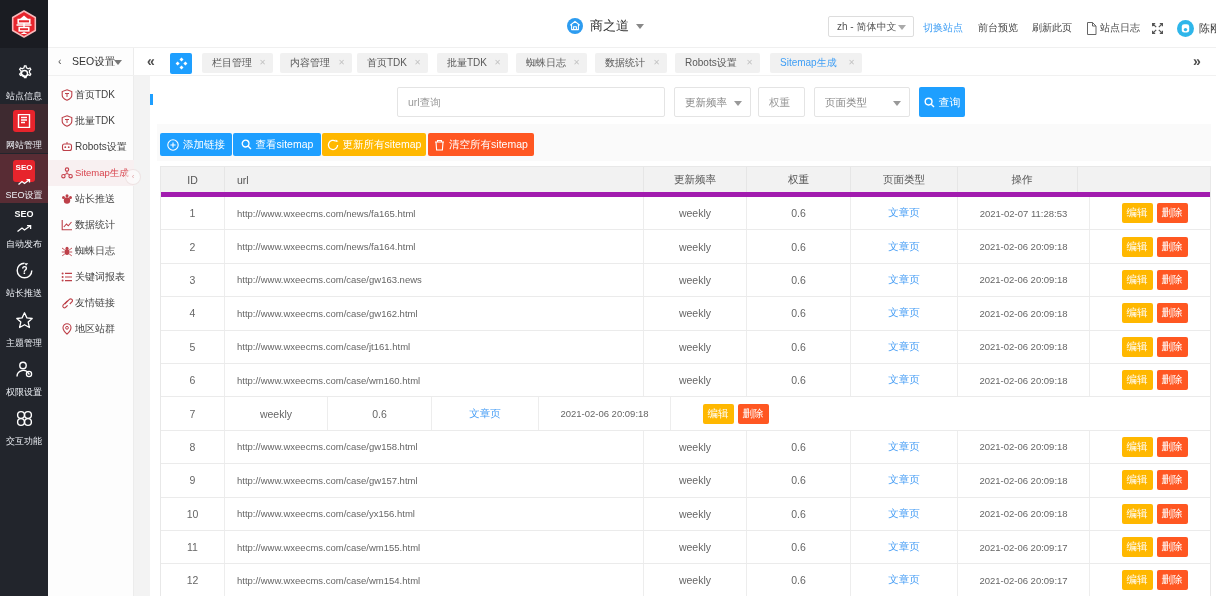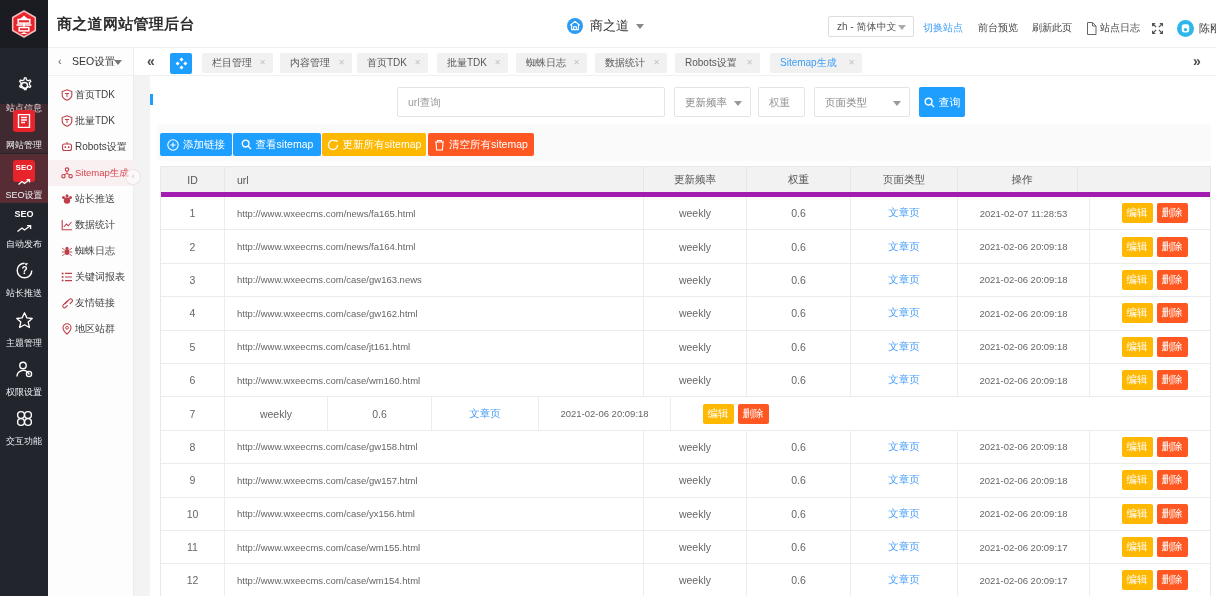--- a/index.html
+++ b/index.html
@@ -65,21 +65,20 @@
 .c4 a { color:#459df5; text-decoration:none; }
 .c5 { font-size:9.5px; }
 .mini { width:31px; height:20px; border-radius:2px; color:#fff; font-size:10.5px; display:inline-flex; align-items:center; justify-content:center; }
 .handle { position:absolute; left:-9px; top:93px; width:16px; height:16px; border-radius:50%; background:rgba(255,255,255,0.55); border:1px solid rgba(215,185,185,0.35); font-size:8px; color:#dfa8a8; text-align:center; line-height:14px; }
 </style>
 </head>
 <body>
 <div id="app">
 
   <div class="topbar">
-    <div class="title">商之道网站管理后台</div>
     <div class="sitegrp">
       <svg width="16" height="16" viewBox="0 0 16 16">
           <circle cx="8" cy="8" r="8" fill="#2d9cf0"></circle>
           <path d="M8 3.4 L12.4 7 L11.4 7 L11.4 11.6 L4.6 11.6 L4.6 7 L3.6 7 Z M6.6 11.6 L6.6 8.8 L9.4 8.8 L9.4 11.6" fill="none" stroke="#fff" stroke-width="1.1" stroke-linejoin="round"></path>
         </svg>
       <span class="txt">商之道</span>
       <span class="caret" style="margin-left:7px;"></span>
     </div>
     <div class="langbox">zh - 简体中文<span class="caret"></span></div>
     <div class="nav" style="left:923px; color:#3e9ef5;">切换站点</div>
@@ -139,21 +138,21 @@
     <div class="tab" style="left:223px; width:71px;">首页TDK<span class="x">✕</span></div>
     <div class="tab" style="left:303px; width:71px;">批量TDK<span class="x">✕</span></div>
     <div class="tab" style="left:382px; width:71px;">蜘蛛日志<span class="x">✕</span></div>
     <div class="tab" style="left:461px; width:72px;">数据统计<span class="x">✕</span></div>
     <div class="tab" style="left:541px; width:85px;">Robots设置<span class="x">✕</span></div>
     <div class="tab on" style="left:636px; width:92px;">Sitemap生成<span class="x">✕</span></div>
     <div class="chev" style="left:1059px;">»</div>
   </div>
 
   <div class="dside">
-    <div class="ditem" style="top:19px;">
+    <div class="ditem" style="top:7px;">
       <svg width="19" height="19" viewBox="0 0 19 19" style="margin-top:9px;">
           <path d="M9.5 1.2 l1.7 0 l0.5 2.1 a6.5 6.5 0 0 1 1.8 1 l2-0.8 l0.9 1.5 l-1.5 1.5 a6.5 6.5 0 0 1 0 2 l1.5 1.5 l-0.9 1.5 l-2-0.8 a6.5 6.5 0 0 1 -1.8 1 l-0.5 2.1 l-1.7 0 l-0.5-2.1 a6.5 6.5 0 0 1 -1.8-1 l-2 0.8 l-0.9-1.5 l1.5-1.5 a6.5 6.5 0 0 1 0-2 l-1.5-1.5 l0.9-1.5 l2 0.8 a6.5 6.5 0 0 1 1.8-1 Z" transform="translate(0.7,0.8) scale(0.92)" fill="none" stroke="#fff" stroke-width="1.4"></path>
           <circle cx="9.5" cy="9.5" r="3" fill="none" stroke="#fff" stroke-width="1.4"></circle>
         </svg>
       <div class="lbl">站点信息</div>
     </div>
     <div class="ditem hl1" style="top:56px;">
       <div class="redsq"><svg width="14" height="14" viewBox="0 0 14 14" style="margin-top:4px;">
             <rect x="1.5" y="0.5" width="11" height="13" fill="none" stroke="#fff" stroke-width="1.4"></rect>
             <path d="M4 3.5 H10 M4 6 H10 M4 8.5 H8" stroke="#fff" stroke-width="1.3" fill="none"></path>

